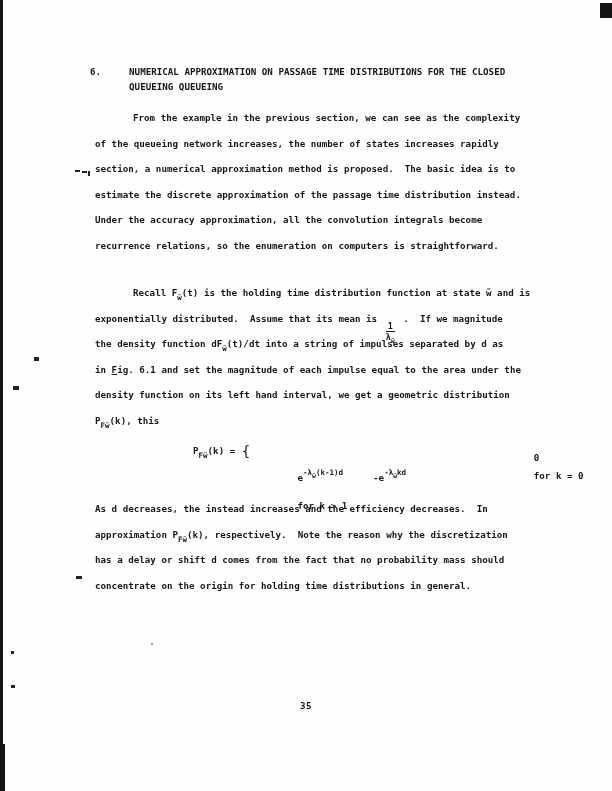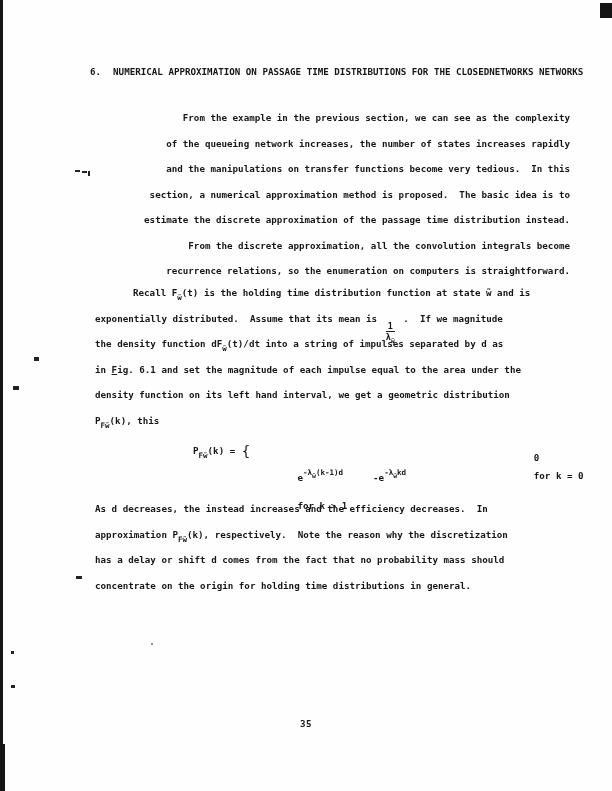--- a/index.html
+++ b/index.html
@@ -19,24 +19,24 @@
   .edge-left{left:0;top:0;width:3px;height:791px;}
   .edge-left-b{left:0;top:744px;width:5px;height:47px;}
   .corner-tr{left:600px;top:3px;width:12px;height:15px;}
   .speck{position:absolute;background:#222;}
   
   .heading{
     position:absolute;left:90px;top:65px;
     display:flex;line-height:14.5px;white-space:pre;
   }
   .h-num{margin-right:12px;}
-  .h-lines{display:flex;flex-direction:row;}
+  .h-lines{display:flex;flex-direction:column;margin-left:16px;}
   
   .para{position:absolute;left:95px;width:475px;line-height:25.5px;}
-  .p1{top:105px;text-align:right;}
+  .p1{top:105px;}
   .p2{top:280px;}
   .p3{top:496px;}
   .tline{white-space:pre;height:25.5px;}
   .para.indent .tline:first-child{text-indent:38px;}
   
   .nsub{font-size:7.5px;vertical-align:-3.5px;}
   .ul{text-decoration:underline;text-underline-offset:1px;}
   .frac{
     display:inline-flex;flex-direction:column;align-items:center;
     vertical-align:-7px;line-height:1.05;margin:0 3px;font-size:8.5px;
@@ -52,21 +52,21 @@
   .eq-brace{font-size:14px;margin:0 3px 0 1px;font-weight:normal;}
   .eq-rows{display:flex;flex-direction:row;}
   .eq-row{line-height:28px;height:28px;}
   .eq-row.r2{line-height:18px;height:20px;}
   .eq-expr{display:inline-block;width:192px;}
   .msup{font-size:7.5px;vertical-align:6px;}
   .msup .nsub{font-size:6.5px;vertical-align:-2.5px;}
   .e2b{margin-left:30px;}
   
   .page-number{
-    position:absolute;top:718px;left:0;width:100%;
+    position:absolute;top:700px;left:0;width:100%;
     text-align:center;letter-spacing:0.5px;
   }
 </style>
 </head>
 <body>
 
 <div class="page">
 
   <div class="artifact edge-left"></div>
   <div class="artifact edge-left-b"></div>
@@ -78,31 +78,30 @@
   <div class="speck" style="left:13px;top:386px;width:6px;height:4px;"></div>
   <div class="speck" style="left:76px;top:576px;width:6px;height:3px;"></div>
   <div class="speck" style="left:11px;top:651px;width:3px;height:3px;"></div>
   <div class="speck" style="left:11px;top:685px;width:4px;height:3px;"></div>
   <div class="speck" style="left:151px;top:643px;width:2px;height:2px;background:#999;"></div>
 
   <div class="heading">
     <span class="h-num">6.</span>
     <span class="h-lines">
       <span>NUMERICAL APPROXIMATION ON PASSAGE TIME DISTRIBUTIONS FOR THE CLOSED</span>
-      <span>NETWORKS NETWORKS</span>
+      <span>QUEUEING QUEUEING</span>
     </span>
   </div>
 
   <div class="para p1 indent">
       <div class="tline"><span>From the example in the previous section, we can see as the complexity</span></div>
       <div class="tline"><span>of the queueing network increases, the number of states increases rapidly</span></div>
-      <div class="tline"><span>and the manipulations on transfer functions become very tedious.  In this</span></div>
       <div class="tline"><span>section, a numerical approximation method is proposed.  The basic idea is to</span></div>
       <div class="tline"><span>estimate the discrete approximation of the passage time distribution instead.</span></div>
-      <div class="tline"><span>From the discrete approximation, all the convolution integrals become</span></div>
+      <div class="tline"><span>Under the accuracy approximation, all the convolution integrals become</span></div>
       <div class="tline"><span>recurrence relations, so the enumeration on computers is straightforward.</span></div>
     </div>
   <div class="para p2 indent">
       <div class="tline"><span>Recall F</span><span class="nsub">w̃</span><span>(t) is the holding time distribution function at state </span><span>w̃</span><span> and is</span></div>
       <div class="tline"><span>exponentially distributed.  Assume that its mean is </span><span class="frac"><span class="num">1</span><span class="den"><span>λ</span><span class="nsub">w̃</span></span></span><span> .  If we magnitude</span></div>
       <div class="tline"><span>the density function dF</span><span class="nsub">w̃</span><span>(t)/dt into a string of impulses separated by d as</span></div>
       <div class="tline"><span>in </span><span class="ul">F</span><span>ig. 6.1 and set the magnitude of each impulse equal to the area under the</span></div>
       <div class="tline"><span>density function on its left hand interval, we get a geometric distribution</span></div>
       <div class="tline"><span>P</span><span class="nsub">Fw̃</span><span>(k), this</span></div>
     </div>

